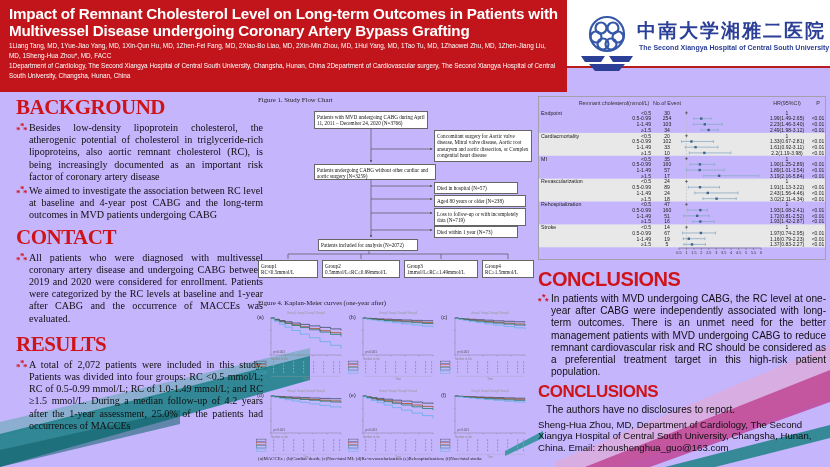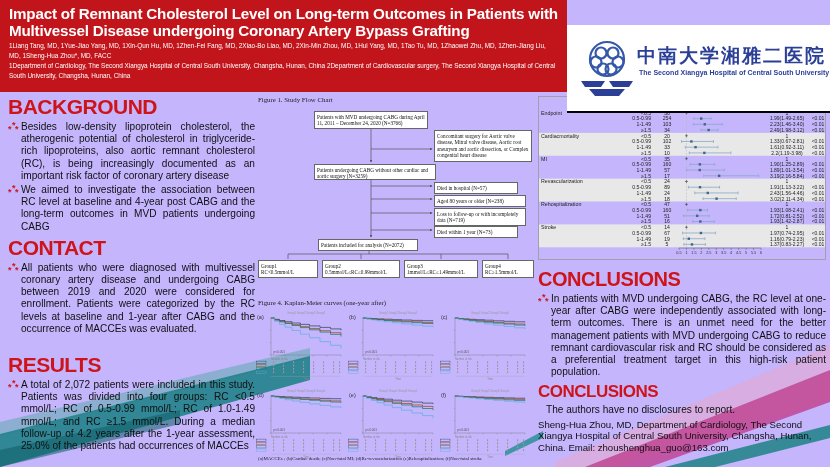--- a/index.html
+++ b/index.html
@@ -4,27 +4,27 @@
 <style>
   html,body{margin:0;padding:0;background:#ffffff;}
   .poster{position:relative;width:830px;height:467px;background:#c4b5fd;overflow:hidden;
           font-family:"Liberation Sans",sans-serif;}
   
   .hdr{position:absolute;left:0;top:0;width:567px;height:92px;background:#c2151b;color:#fff;
        padding:5px 9px 4px 9px;box-sizing:border-box;z-index:3;}
   .hdr h1{margin:0;font-size:15.2px;line-height:1.12;font-weight:bold;letter-spacing:-0.2px;}
   .authors{font-size:6.4px;line-height:1.5;margin-top:2px;}
   .affil{font-size:6.4px;line-height:1.5;margin-top:1px;}
-  .logo{position:absolute;left:567px;top:0;width:263px;height:88px;background:#fff;z-index:3;
-        border-bottom:2px solid #000000;box-sizing:border-box;margin-top:25px;}
+  .logo{position:absolute;left:567px;top:0;width:263px;height:68px;background:#fff;z-index:3;
+        border-bottom:2px solid #b91c1c;box-sizing:border-box;}
   .logo-cn{position:absolute;left:70px;top:18px;font-size:19px;font-weight:bold;color:#2b3f97;
            letter-spacing:2px;white-space:nowrap;font-family:"Liberation Serif",serif;}
   .logo-en{position:absolute;left:72px;top:44px;font-size:7px;font-weight:bold;color:#2b3f97;}
   
-  .col-left{position:absolute;left:8px;top:94px;width:247px;z-index:2;}
+  .col-left{position:absolute;left:16px;top:94px;width:247px;z-index:2;font-family:Liberation Serif, serif;}
   .col-mid{position:absolute;left:256px;top:94px;width:280px;height:373px;z-index:2;}
   .col-right{position:absolute;left:538px;top:96px;width:288px;z-index:2;}
   h2.sec{color:#cf1419;font-weight:bold;margin:1px 0 2px 0;letter-spacing:-0.5px;font-size:21px;}
   h2.sec.small{font-size:20px;}
   h2.sec.smaller{font-size:17px;}
   h2.sec.contact{font-size:14px;}
   .bullet{display:flex;margin-bottom:2px;}
   .ast{width:13px;flex:none;position:relative;height:12px;}
   .ast span{position:absolute;color:#cf1419;font-weight:bold;font-size:9px;line-height:9px;}
   .ast .a1{left:4px;top:0;}
@@ -113,21 +113,21 @@
     </div>
     <h2 class="sec" style="margin-top:3px">CONTACT</h2>
     <div class="bullet">
       <div class="ast">
           <span class="a1">*</span>
           <span class="a2">*</span>
           <span class="a3">*</span>
         </div>
       <div class="btext">All patients who were diagnosed with multivessel coronary artery disease and undergoing CABG between 2019 and 2020 were considered for enrollment. Patients were categorized by the RC levels at baseline and 1-year after CABG and the occurrence of MACCEs was evaluated.</div>
     </div>
-    <h2 class="sec" style="margin-top:18px">RESULTS</h2>
+    <h2 class="sec" style="margin-top:7px">RESULTS</h2>
     <div class="bullet">
       <div class="ast">
           <span class="a1">*</span>
           <span class="a2">*</span>
           <span class="a3">*</span>
         </div>
       <div class="btext">A total of 2,072 patients were included in this study. Patients was divided into four groups: RC &lt;0.5 mmol/L; RC of 0.5-0.99 mmol/L; RC of 1.0-1.49 mmol/L; and RC ≥1.5 mmol/L. During a median follow-up of 4.2 years after the 1-year assessment, 25.0% of the patients had occurrences of MACCEs</div>
     </div>
   </div>
 

